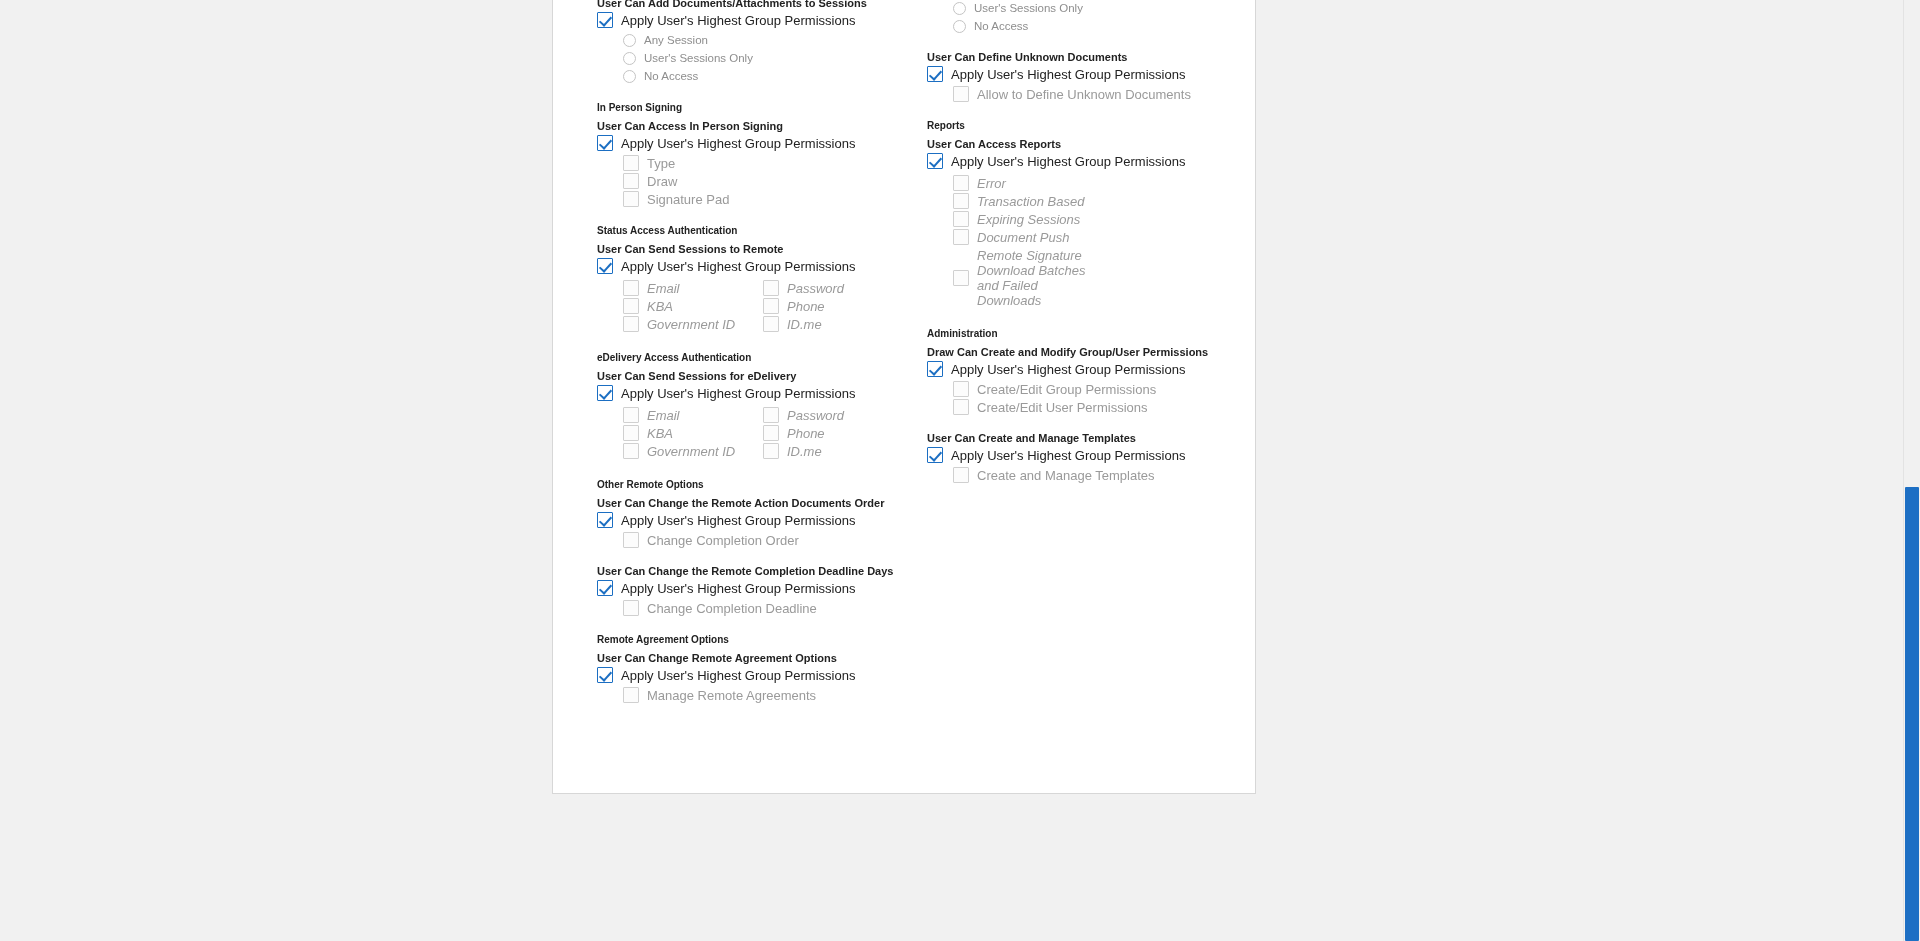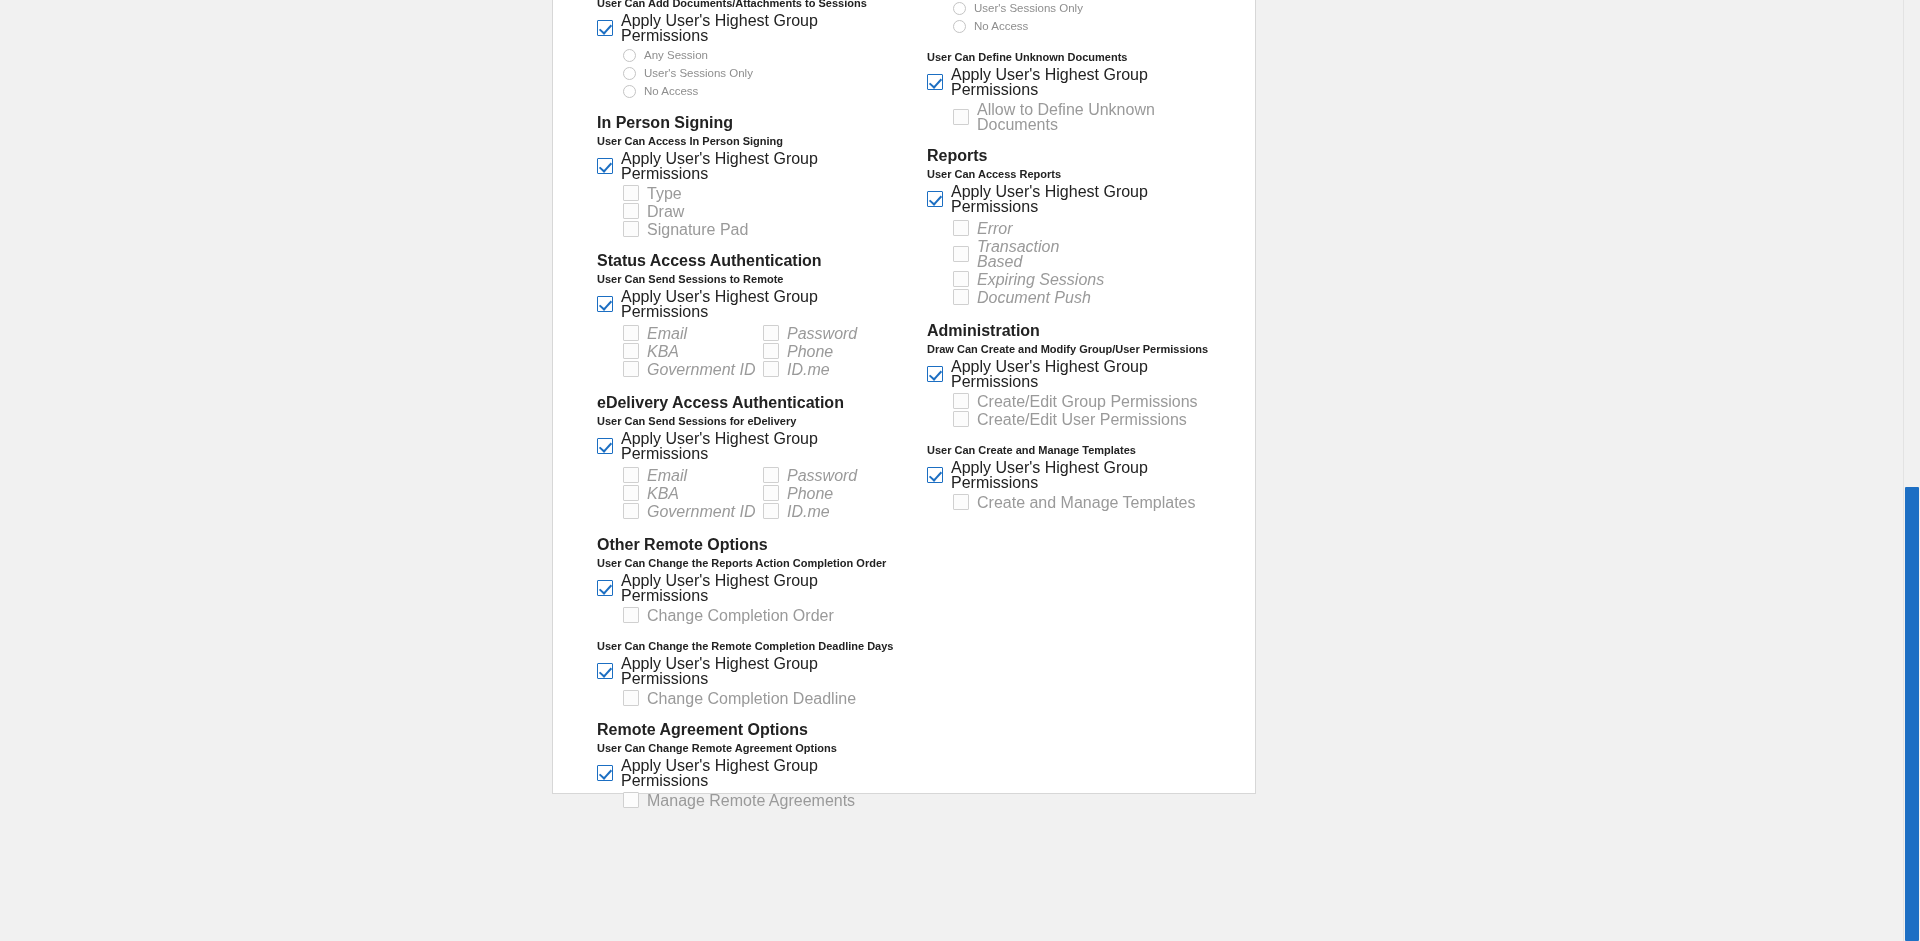--- a/index.html
+++ b/index.html
@@ -38,21 +38,21 @@
     top: 0;
     width: 310px;
   }
   .col-right {
     position: absolute;
     left: 374px;
     top: 0;
     width: 300px;
   }
   .sec-title {
-    font-size: 16px;
+    font-size: 10px;
     font-weight: bold;
     color: #222;
     margin: 16px 0 3px 0;
     line-height: 16px;
   }
   .sub-title {
     font-size: 11px;
     font-weight: bold;
     color: #222;
     margin: 8px 0 2px 0;
@@ -102,21 +102,21 @@
     width: 13px;
     height: 13px;
     border: 1px solid #c4c4c4;
     border-radius: 50%;
     background: #fff;
     box-sizing: border-box;
     flex: 0 0 13px;
     margin-top: 1px;
   }
   .lbl {
-    font-size: 16px;
+    font-size: 13px;
     color: #222;
     margin-left: 8px;
     padding-top: 1px;
   }
   .lbl.dim {
     color: #9a9a9a;
   }
   .lbl.rad {
     color: #8e8e8e;
     font-size: 11.5px;
@@ -265,21 +265,21 @@
             <span class="lbl dim">Phone</span>
           </div>
           <div class="row">
             <span class="cb disabled"></span>
             <span class="lbl dim">ID.me</span>
           </div>
         </div>
       </div>
 
       <div class="sec-title">Other Remote Options</div>
-      <div class="sub-title" style="margin-top:2px;">User Can Change the Reports Action Completion Order</div>
+      <div class="sub-title" style="margin-top:2px;">User Can Change the Remote Action Documents Order</div>
       <div class="row row-apply">
         <span class="cb checked"></span>
         <span class="lbl">Apply User's Highest Group Permissions</span>
       </div>
       <div class="row indent2">
         <span class="cb disabled"></span>
         <span class="lbl dim">Change Completion Order</span>
       </div>
 
       <div class="sub-title" style="margin-top:16px;">User Can Change the Remote Completion Deadline Days</div>
@@ -342,20 +342,24 @@
             <span class="cb disabled"></span>
             <span class="lbl dim">Transaction Based</span>
           </div>
           <div class="row">
             <span class="cb disabled"></span>
             <span class="lbl dim">Expiring Sessions</span>
           </div>
           <div class="row">
             <span class="cb disabled"></span>
             <span class="lbl dim">Document Push</span>
+          </div>
+          <div class="row">
+            <span class="cb disabled"></span>
+            <span class="lbl dim narrow-label">Remote Signature Download Batches and Failed Downloads</span>
           </div>
         </div>
       </div>
 
       <div class="sec-title">Administration</div>
       <div class="sub-title" style="margin-top:2px;">Draw Can Create and Modify Group/User Permissions</div>
       <div class="row row-apply">
         <span class="cb checked"></span>
         <span class="lbl">Apply User's Highest Group Permissions</span>
       </div>

